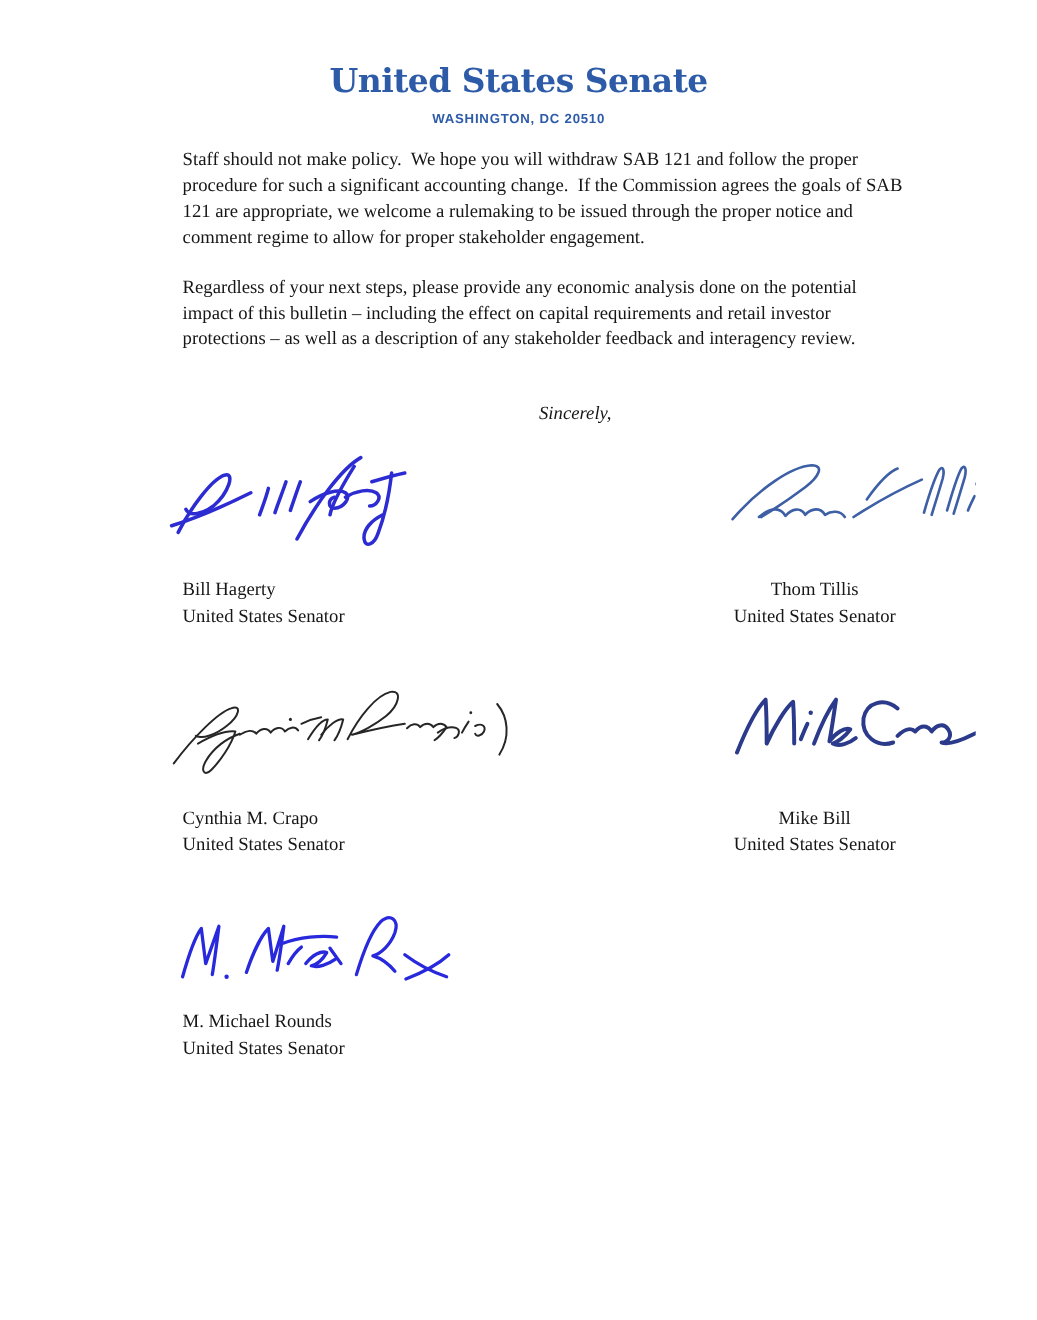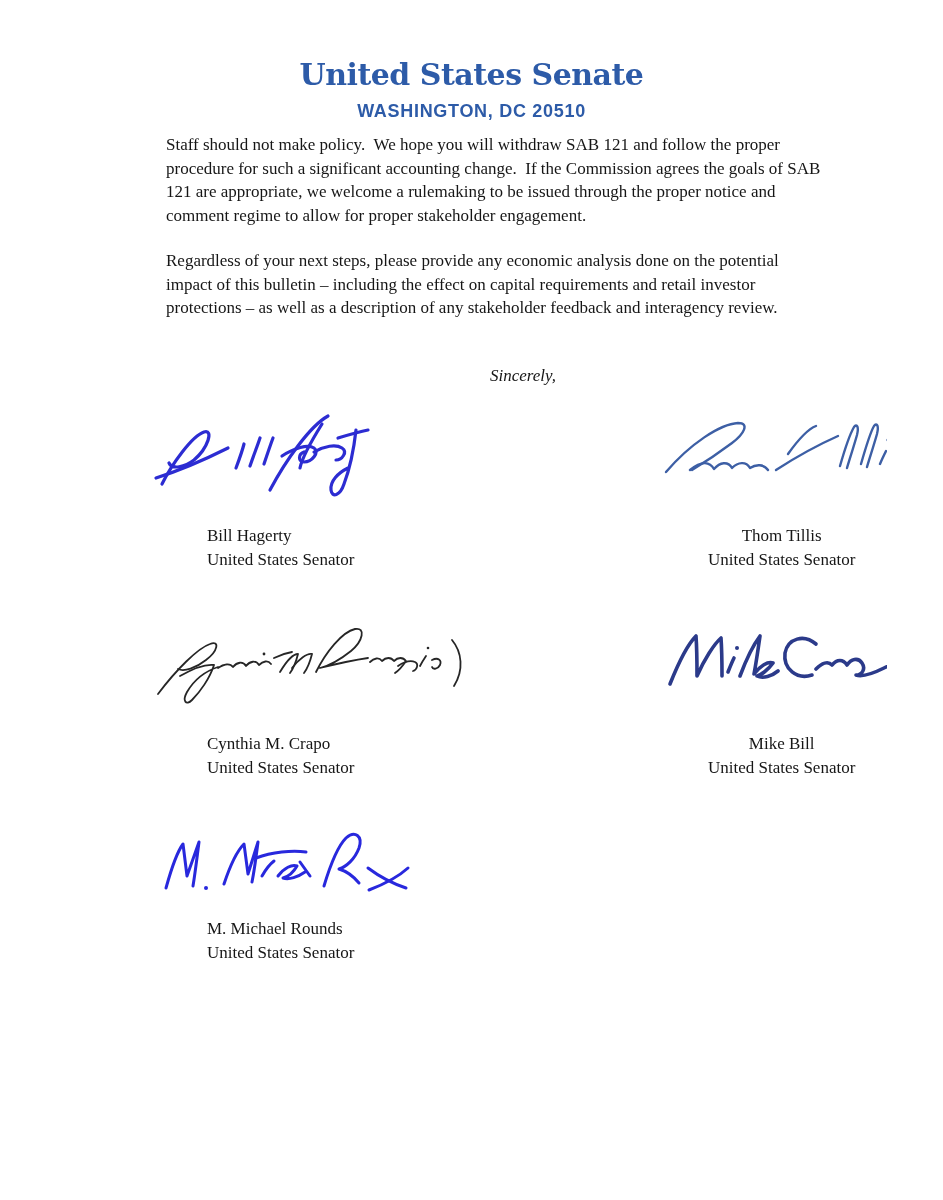--- a/index.html
+++ b/index.html
@@ -28,21 +28,21 @@
     font-size: 30px;
     letter-spacing: -0.5px;
   }
   .letterhead-subtitle {
     position: absolute;
     top: 101px;
     left: 0;
     width: 100%;
     text-align: center;
     font-family: "Liberation Sans", sans-serif;
-    font-size: 18px;
+    font-size: 12px;
     font-weight: 600;
     letter-spacing: 0.7px;
   }
   .para {
     position: absolute;
     left: 110px;
     width: 745px;
     font-size: 17px;
     line-height: 23.5px;
     white-space: pre-wrap;
@@ -76,21 +76,20 @@
   }
   .sig-hagerty { left: 96px;  top: 408px; width: 230px; height: 98px; }
   .sig-tillis  { left: 606px; top: 420px; width: 256px; height: 66px; }
   .sig-lummis  { left: 96px;  top: 624px; width: 320px; height: 92px; }
   .sig-crapo   { left: 608px; top: 626px; width: 252px; height: 74px; }
   .sig-rounds  { left: 100px; top: 828px; width: 264px; height: 80px; }
   .sig-label {
     position: absolute;
     font-size: 17px;
     line-height: 24px;
-    margin-left: 41px;
   }
   .label-row-1 { top: 524px; }
   .label-row-2 { top: 732px; }
   .label-row-3 { top: 917px; }
   .label-col-left  { left: 110px; }
   .label-col-right { left: 611px; text-align: center; }
 </style>
 </head>
 <body>
 

